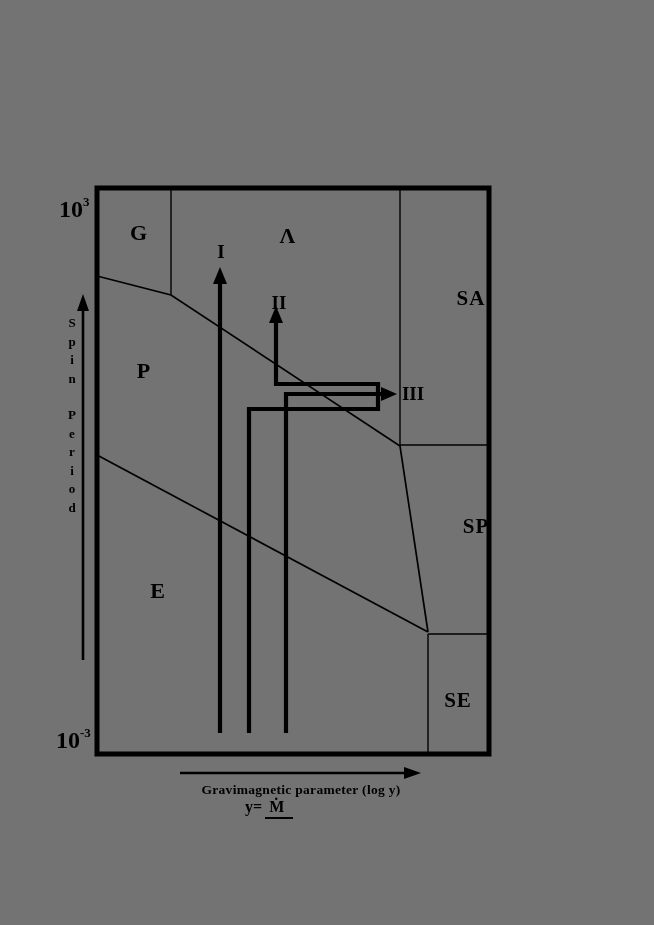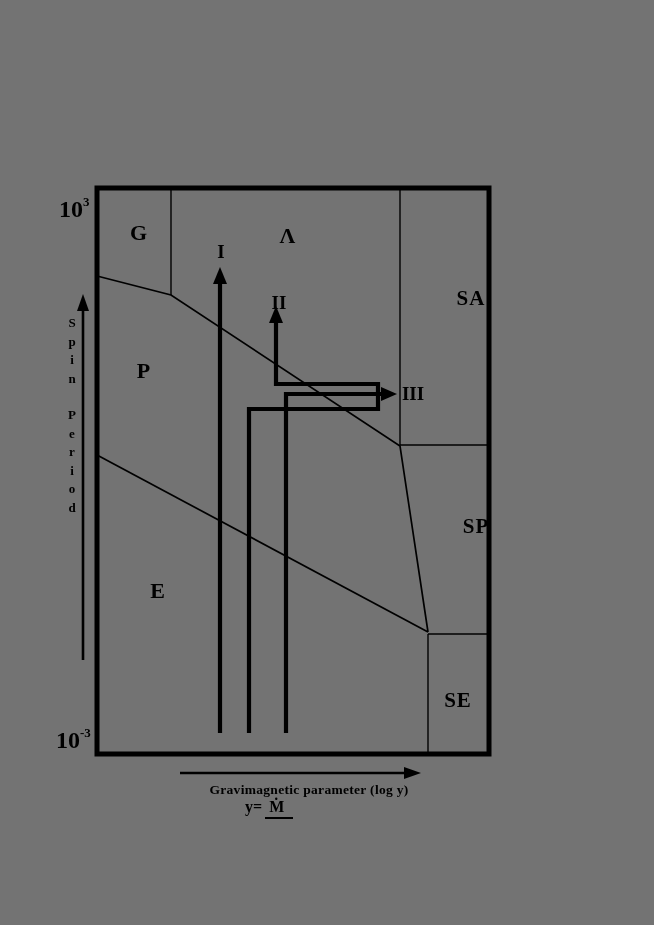--- a/index.html
+++ b/index.html
@@ -18,21 +18,21 @@
   .tick sup{font-size:13px;position:relative;top:-2px;}
   .vletters{
     position:absolute;width:16px;text-align:center;font-weight:bold;
     font-size:13px;line-height:18.5px;white-space:pre-line;
   }
   .ellipse{
     position:absolute;border:1.4px solid #555;border-radius:50%;
     display:flex;align-items:center;justify-content:center;
   }
   .ellipse .etext{font-weight:bold;font-size:13px;}
-  .xaxis-label{font-weight:bold;font-size:13.5px;letter-spacing:0.3px;margin-left:8px;}
+  .xaxis-label{font-weight:bold;font-size:13.5px;letter-spacing:0.3px;}
   .formula{position:absolute;font-weight:bold;font-size:16px;}
   .formula .frac{
     display:inline-block;border-bottom:2px solid #000;
     padding:0 9px 1px 4px;margin-left:3px;
   }
 </style>
 </head>
 <body>
 
 <div id="figure">

